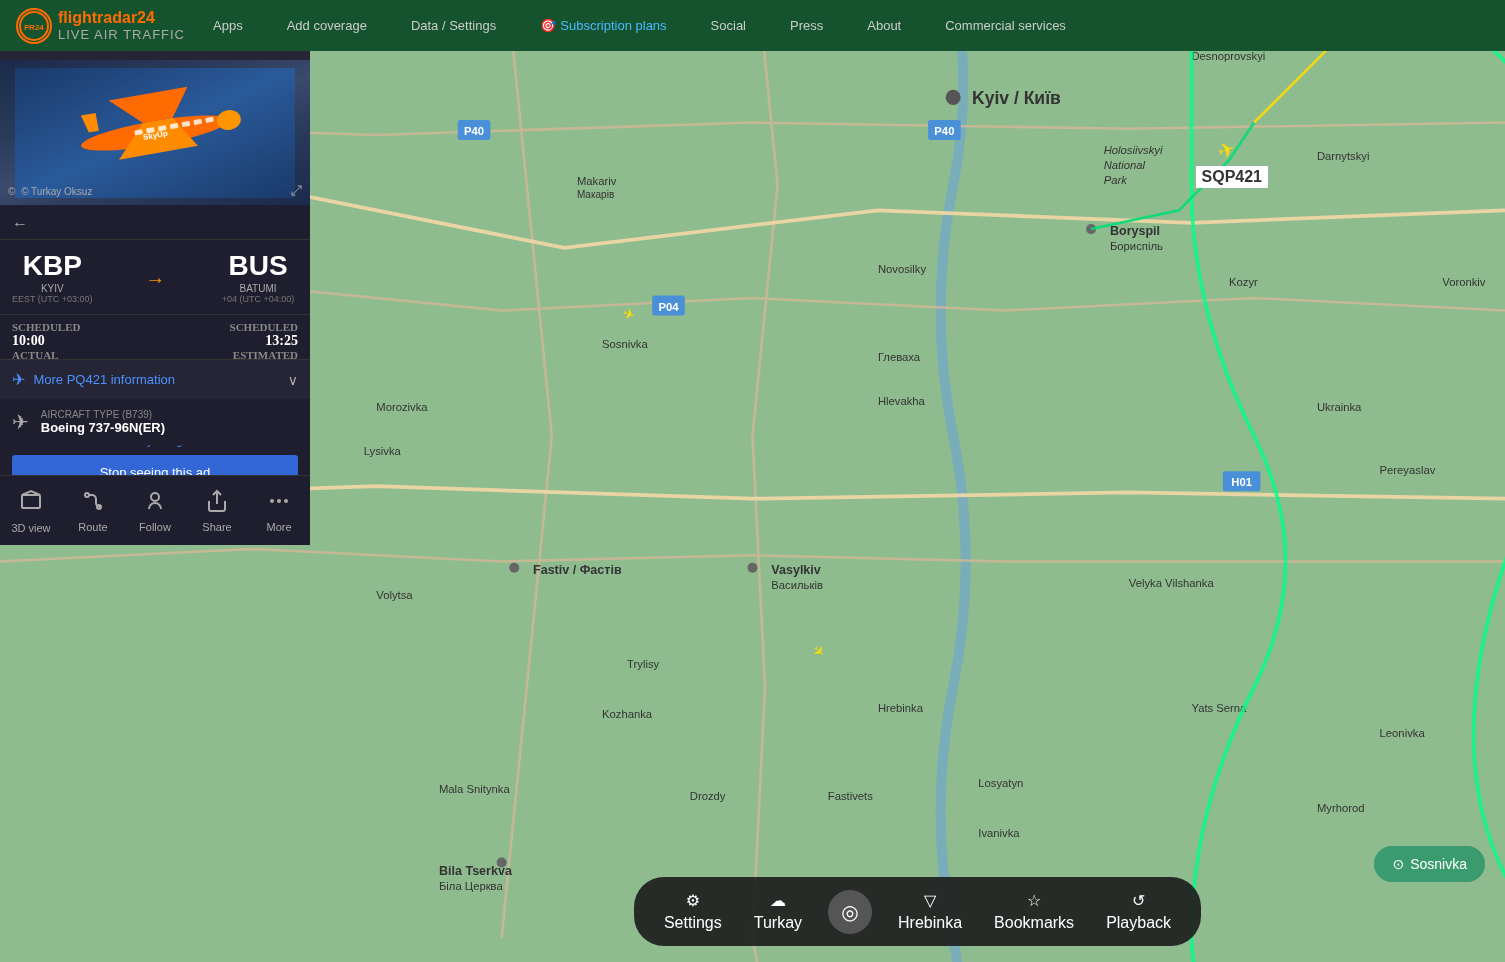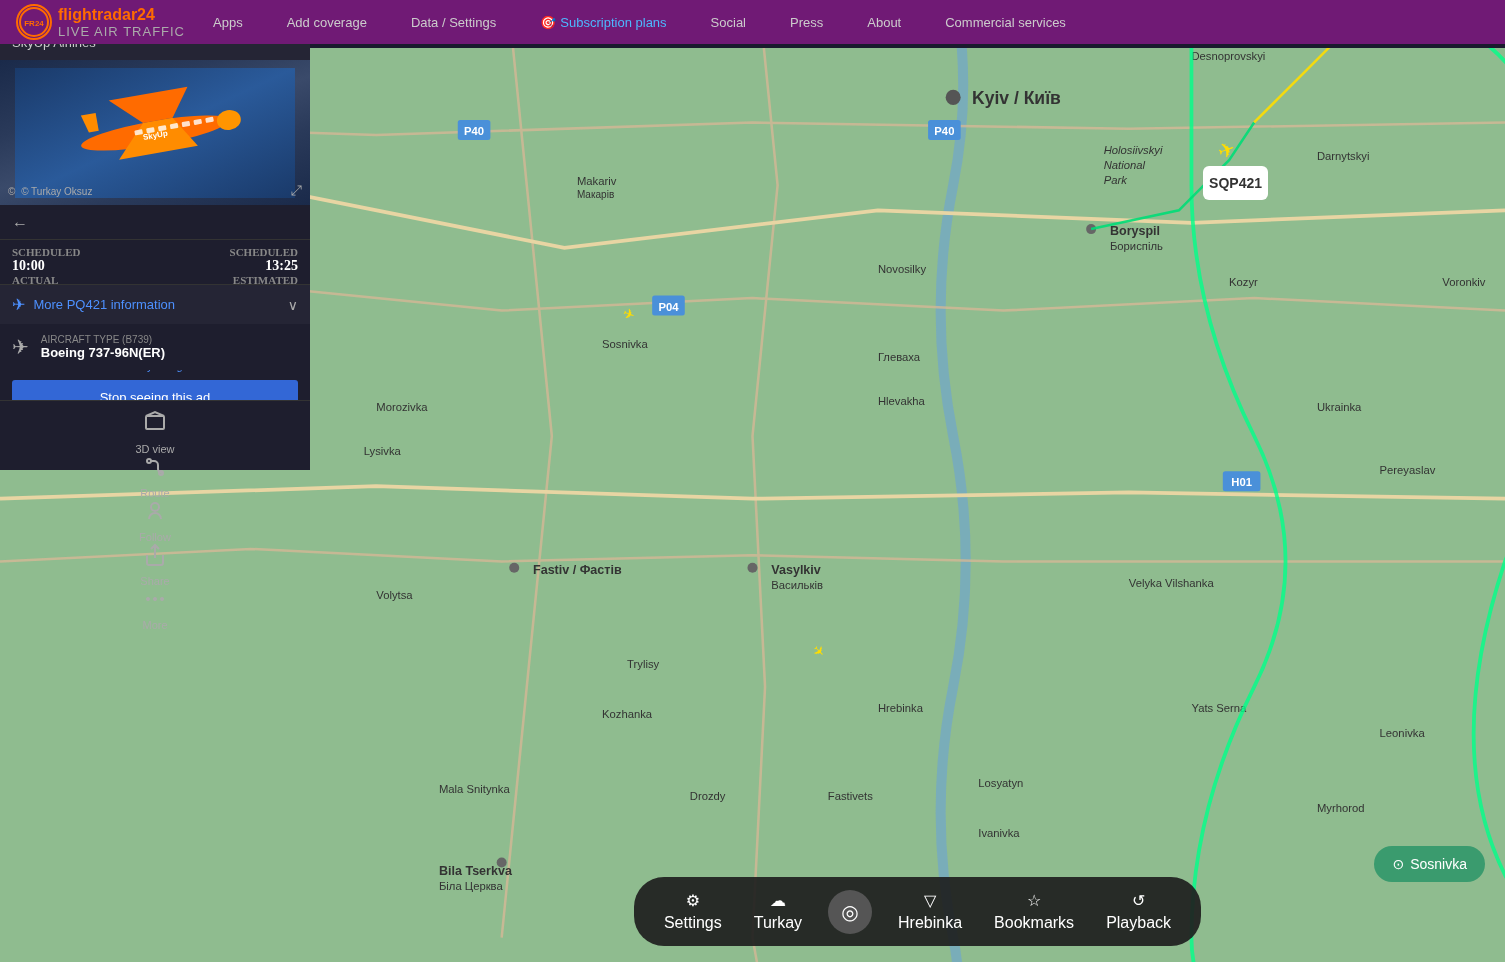--- a/index.html
+++ b/index.html
@@ -1,21 +1,21 @@
 <!DOCTYPE html>
 <html><head>
   <meta charset="utf-8">
   <style>
     * { margin: 0; padding: 0; box-sizing: border-box; }
     body { width: 1505px; height: 962px; overflow: hidden; font-family: Arial, sans-serif; background: #1a1a2e; }
 
     
     .topnav {
-      position: absolute; top: 0; left: 0; right: 0; height: 44px;
-      background: #701a75; display: flex; align-items: center; z-index: 100;
+      position: absolute; top: 0; left: 0; right: 0; height: 51px;
+      background: #14532d; display: flex; align-items: center; z-index: 100;
     }
     .logo {
       display: flex; align-items: center; padding: 0 16px; min-width: 160px;
     }
     .logo-circle {
       width: 36px; height: 36px; border-radius: 50%; border: 2px solid #ff6b00;
       display: flex; align-items: center; justify-content: center;
       color: #ff6b00; font-size: 10px; font-weight: bold; margin-right: 6px;
     }
     .logo-text { color: white; font-size: 13px; line-height: 1.2; }
@@ -140,21 +140,21 @@
     .aircraft-type-icon { font-size: 20px; color: #aaa; }
     .aircraft-type-info { }
     .aircraft-type-label { font-size: 10px; color: #888; text-transform: uppercase; }
     .aircraft-type-model { font-size: 13px; color: white; font-weight: bold; }
 
     
     .bottom-toolbar {
       position: absolute; bottom: 0; left: 0; width: 310px;
       background: #1e1e2e; border-top: 1px solid #333;
       display: flex; align-items: center; justify-content: space-around;
-      padding: 8px 0; height: 70px; flex-direction: column;
+      padding: 8px 0; height: 70px;
     }
     .toolbar-item {
       display: flex; flex-direction: column; align-items: center; gap: 4px;
       cursor: pointer; color: #aaa; min-width: 55px;
     }
     .toolbar-item .label { font-size: 11px; }
 
     
     .map-toolbar {
       position: absolute; bottom: 0; left: 330px; right: 0;
@@ -179,22 +179,22 @@
     
     .upgrade-btn {
       position: absolute; bottom: 80px; right: 20px;
       background: #3a9b6e; color: white; border: none; border-radius: 20px;
       padding: 10px 18px; font-size: 14px; cursor: pointer;
       display: flex; align-items: center; gap: 6px; z-index: 60;
     }
 
     
     .flight-label {
-      position: absolute; background: white; color: #333; font-size: 14px;
-      padding: 9px 6px; border-radius: 6px; white-space: nowrap;
+      position: absolute; background: white; color: #333; font-size: 16px;
+      padding: 2px 6px; border-radius: 1px; white-space: nowrap;
       font-weight: bold; z-index: 60;
     }
 
     
     .map-svg { position: absolute; inset: 0; width: 100%; height: 100%; }
   </style>
 </head>
 <body>
 
 <nav class="topnav">
@@ -431,20 +431,33 @@
         <span>© Turkay Oksuz</span>
       </div>
       <div class="expand-icon">⤢</div>
     </div>
   </div>
 
   <div style="padding: 8px 12px; border-bottom: 1px solid #333; display: flex; align-items: center;">
     <span style="color:#aaa; cursor:pointer; font-size:16px;">←</span>
   </div>
 
+  <div class="route-section">
+    <div class="airport-block">
+      <div class="airport-code">KBP</div>
+      <div class="airport-name">KYIV</div>
+      <div class="airport-tz">EEST (UTC +03:00)</div>
+    </div>
+    <div class="route-arrow">→</div>
+    <div class="airport-block">
+      <div class="airport-code">BUS</div>
+      <div class="airport-name">BATUMI</div>
+      <div class="airport-tz">+04 (UTC +04:00)</div>
+    </div>
+  </div>
 
   <div class="times-section">
     <div class="time-row">
       <div class="left">
         <div class="time-label">SCHEDULED</div>
         <div class="time-value">10:00</div>
       </div>
       <div class="right">
         <div class="time-label">SCHEDULED</div>
         <div class="time-value">13:25</div>

